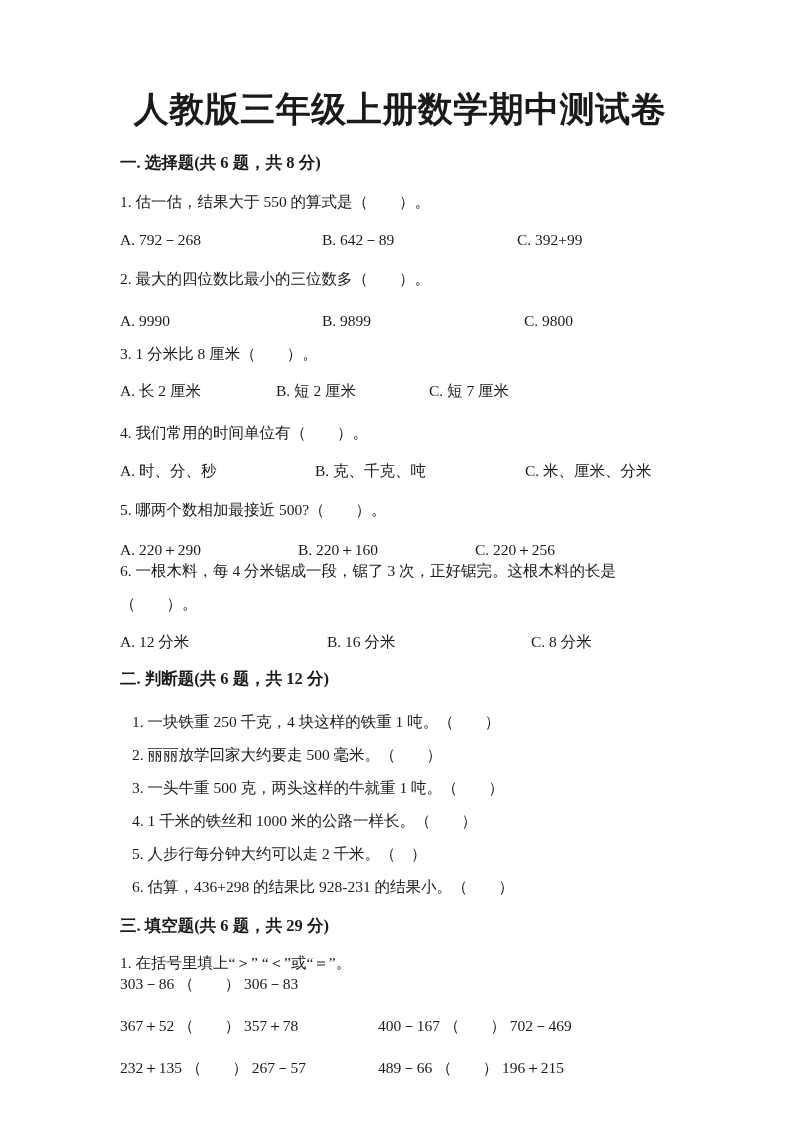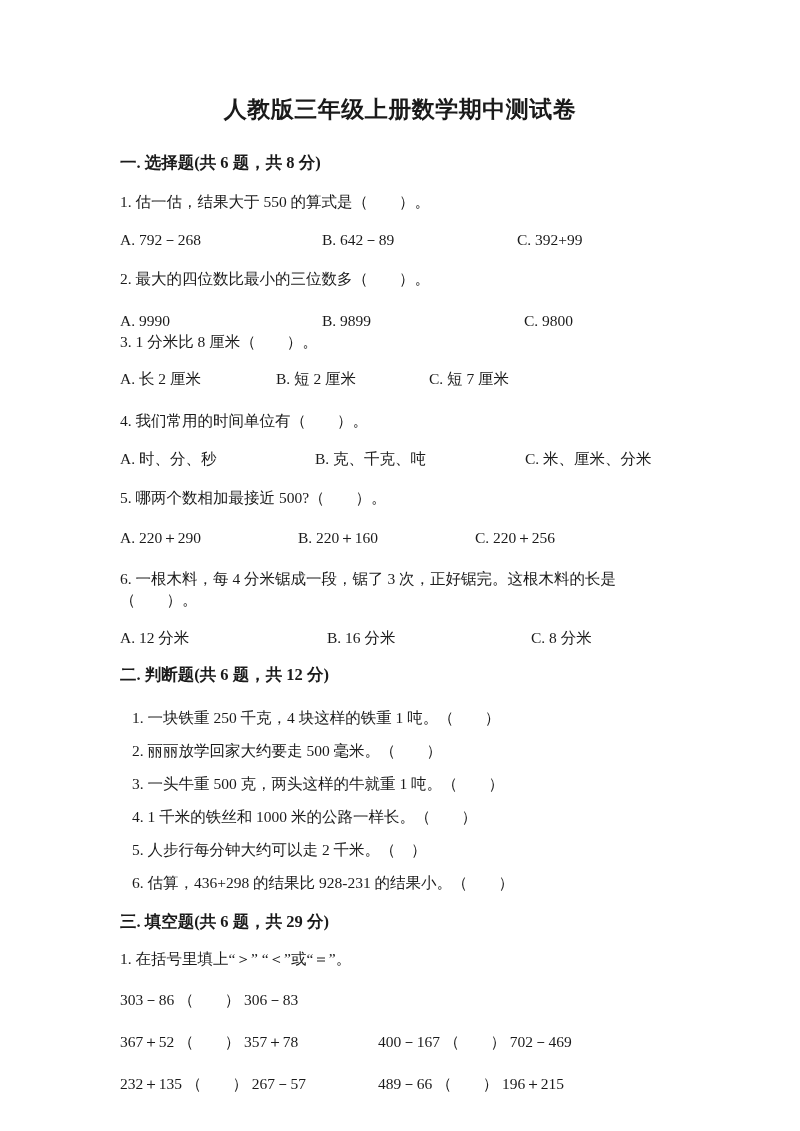--- a/index.html
+++ b/index.html
@@ -8,21 +8,21 @@
     width: 800px;
     height: 1131px;
     background: #ffffff;
     box-sizing: border-box;
     padding: 92px 120px 0 120px;
     overflow: hidden;
     font-family: "Liberation Serif", "DejaVu Serif", serif;
     color: #1a1a1a;
   }
   .title {
-    font-size: 23px;
+    font-size: 35px;
     line-height: 36px;
     font-weight: 700;
     text-align: center;
     margin: 0;
     letter-spacing: 0.5px;
   }
   .sec {
     font-size: 16.5px;
     line-height: 21px;
     font-weight: 700;
@@ -44,26 +44,26 @@
   .opts > span:nth-child(2) { width: var(--c2); flex: 0 0 var(--c2); }
   .judge p { margin: 12px; }
   .frow {
     display: flex;
     font-size: 15.5px;
     line-height: 21px;
     white-space: nowrap;
   }
   .frow > span:first-child { width: 258px; flex: 0 0 258px; }
 
-  .mt0  { margin-top: 0; }
+  .mt0  { margin-top: 12px; }
   .mt16 { margin-top: 16px; }
   .mt17 { margin-top: 17px; }
   .mt18 { margin-top: 18px; }
   .mt19 { margin-top: 19px; }
-  .mt20 { margin-top: 20px; }
+  .mt20 { }
   .mt21 { margin-top: 21px; }
   .mt22 { margin-top: 22px; }
   .mt24 { margin-top: 24px; }
 </style>
 </head>
 <body>
 
 <div class="page">
 
   <h1 class="title">人教版三年级上册数学期中测试卷</h1>

